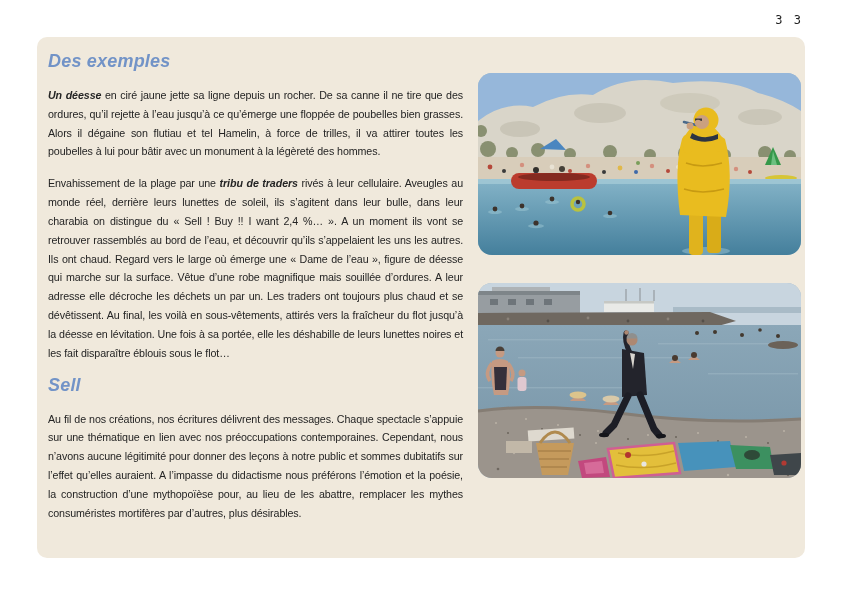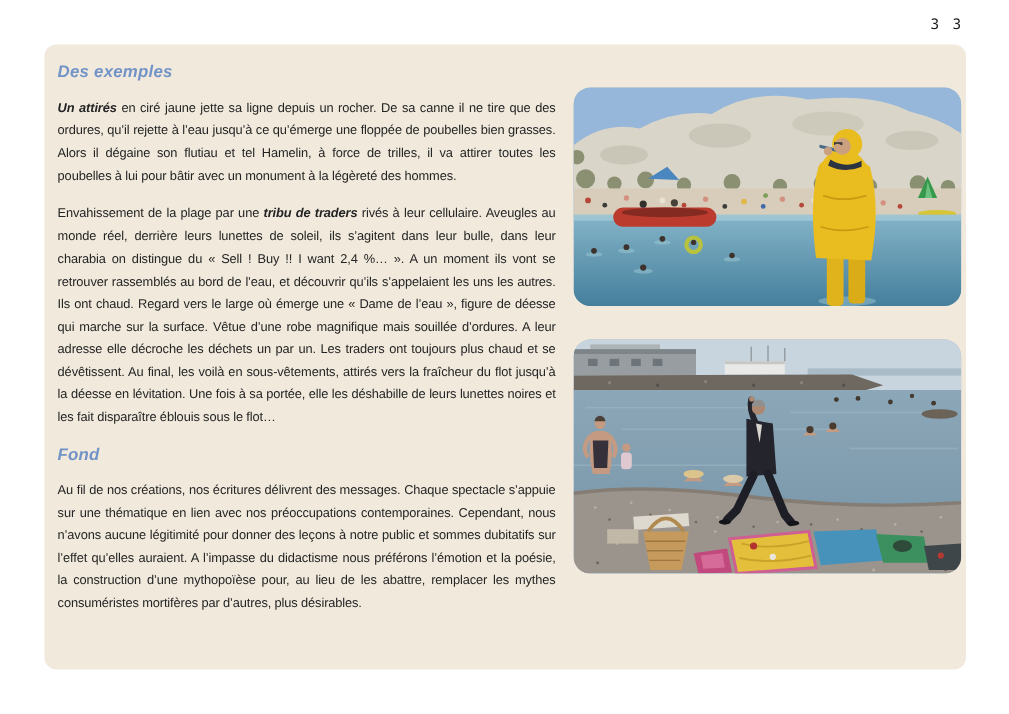--- a/index.html
+++ b/index.html
@@ -15,21 +15,21 @@
   }
   .panel{
     position:absolute;left:37px;top:37px;width:768px;height:521px;
     background:#f0e9dc;border-radius:10px;
   }
   .text-col{
     position:absolute;left:11px;top:14px;width:415px;
   }
   h1.heading{
     margin:0;padding:0;
-    font-size:14px;line-height:1.22;
+    font-size:18px;line-height:1.22;
     font-style:italic;font-weight:bold;
     color:#7293c7;
     letter-spacing:0.2px;
   }
   p.body{
     margin:13px 0 0 0;
     font-size:10.7px;line-height:1.76;
     color:#242424;
     text-align:justify;
     letter-spacing:-0.1px;
@@ -47,25 +47,25 @@
 </head>
 <body>
 
 <div class="page-number">3 3</div>
 
 <div class="panel">
 
   <div class="text-col">
     <h1 class="heading">Des exemples</h1>
 
-    <p class="body"><span class="bi">Un attirés</span><span> en ciré jaune jette sa ligne depuis un rocher. De sa canne il ne tire que des ordures, qu’il rejette à l’eau jusqu’à ce qu’émerge une floppée de poubelles bien grasses. Alors il dégaine son flutiau et tel Hamelin, à force de trilles, il va attirer toutes les poubelles à lui pour bâtir avec un monument à la légèreté des hommes.</span></p>
+    <p class="body"><span class="bi">Un déesse</span><span> en ciré jaune jette sa ligne depuis un rocher. De sa canne il ne tire que des ordures, qu’il rejette à l’eau jusqu’à ce qu’émerge une floppée de poubelles bien grasses. Alors il dégaine son flutiau et tel Hamelin, à force de trilles, il va attirer toutes les poubelles à lui pour bâtir avec un monument à la légèreté des hommes.</span></p>
 
     <p class="body"><span>Envahissement de la plage par une </span><span class="bi">tribu de traders</span><span> rivés à leur cellulaire. Aveugles au monde réel, derrière leurs lunettes de soleil, ils s’agitent dans leur bulle, dans leur charabia on distingue du « Sell ! Buy !! I want 2,4 %… ». A un moment ils vont se retrouver rassemblés au bord de l’eau, et découvrir qu’ils s’appelaient les uns les autres. Ils ont chaud. Regard vers le large où émerge une « Dame de l’eau », figure de déesse qui marche sur la surface. Vêtue d’une robe magnifique mais souillée d’ordures. A leur adresse elle décroche les déchets un par un. Les traders ont toujours plus chaud et se dévêtissent. Au final, les voilà en sous-vêtements, attirés vers la fraîcheur du flot jusqu’à la déesse en lévitation. Une fois à sa portée, elle les déshabille de leurs lunettes noires et les fait disparaître éblouis sous le flot…</span></p>
 
-    <h1 class="heading second">Fond</h1>
+    <h1 class="heading second">Sell</h1>
 
     <p class="body">Au fil de nos créations, nos écritures délivrent des messages. Chaque spectacle s’appuie sur une thématique en lien avec nos préoccupations contemporaines. Cependant, nous n’avons aucune légitimité pour donner des leçons à notre public et sommes dubitatifs sur l’effet qu’elles auraient. A l’impasse du didactisme nous préférons l’émotion et la poésie, la construction d’une mythopoïèse pour, au lieu de les abattre, remplacer les mythes consuméristes mortifères par d’autres, plus désirables.</p>
   </div>
 
   <div class="photo photo1" role="img" aria-label="Comédien en ciré jaune jouant du flutiau au bord de l'eau devant une plage bondée et des collines calcaires blanches, bateau pneumatique rouge et baigneurs">
     <svg viewBox="0 0 323 182" preserveAspectRatio="none">
       <defs>
         <linearGradient id="w1" x1="0" y1="0" x2="0" y2="1">
           <stop offset="0" stop-color="#85b4c8"></stop>
           <stop offset="1" stop-color="#447f9c"></stop>

